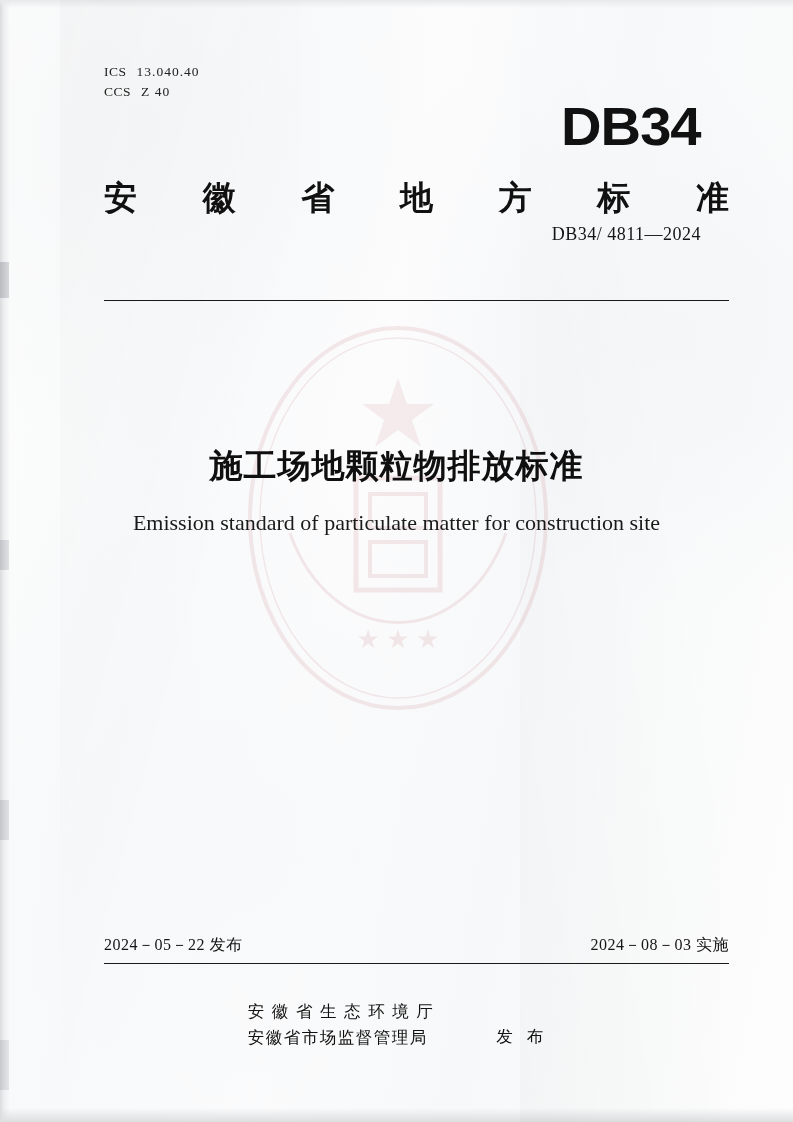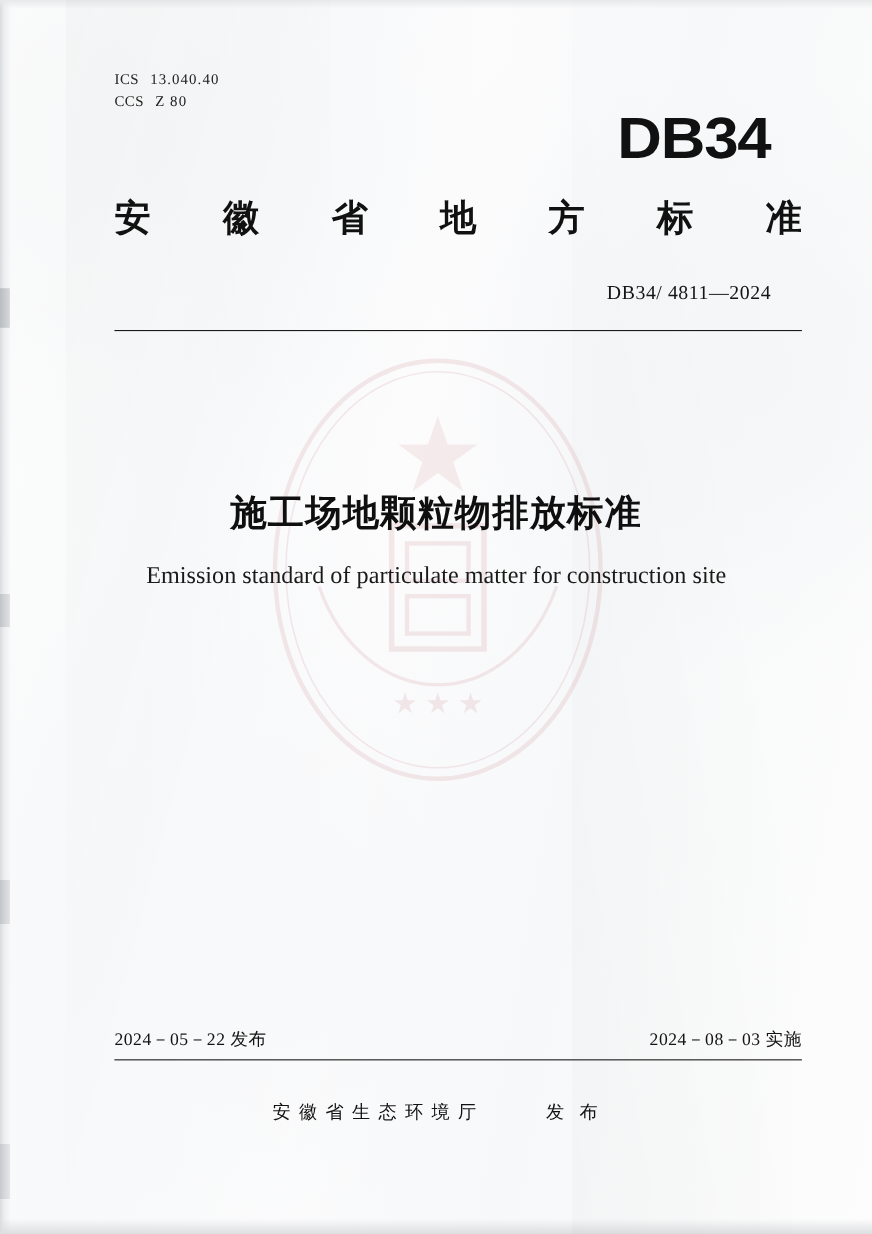--- a/index.html
+++ b/index.html
@@ -98,21 +98,21 @@
     font-family: "Liberation Sans", sans-serif;
     font-weight: bold;
     font-size: 33px;
     color: #111;
   }
   .main-title-cn span { display: inline-block; }
 
   .std-no {
     position: absolute;
     right: 92px;
-    top: 256px;
+    top: 224px;
     font-family: "Liberation Serif", serif;
     font-size: 18px;
     color: #151515;
     letter-spacing: 0.5px;
   }
 
   .rule-top {
     position: absolute;
     left: 104px;
     top: 300px;
@@ -219,21 +219,21 @@
     <rect x="126" y="224" width="56" height="34" fill="none" stroke="#b4545c" stroke-width="4"></rect>
     <path d="M46 215 A118 150 0 0 0 262 215" fill="none" stroke="#b4545c" stroke-width="3"></path>
     <text x="154" y="330" fill="#b4545c" font-size="26" text-anchor="middle" font-family="Liberation Serif, serif">★ ★ ★</text>
   </svg>
 
   <div class="ics-block">
     <div>
       <span>ICS</span><span class="code">13.040.40</span>
     </div>
     <div>
-      <span>CCS</span><span class="code">Z 80</span>
+      <span>CCS</span><span class="code">Z 40</span>
     </div>
   </div>
 
   <div class="db34">DB34</div>
 
   <div class="main-title-cn">
     <span>安</span>
     <span>徽</span>
     <span>省</span>
     <span>地</span>
@@ -252,17 +252,18 @@
   <div class="dates">
     <div class="d">2024－05－22 发布</div>
     <div class="d">2024－08－03 实施</div>
   </div>
 
   <div class="rule-bottom"></div>
 
   <div class="issuer">
     <div class="issuer-names">
       <div>安 徽 省 生 态 环 境 厅</div>
+      <div>安徽省市场监督管理局</div>
     </div>
     <div class="issuer-publish">发 布</div>
   </div>
 
 </div>
 
 </body></html>

